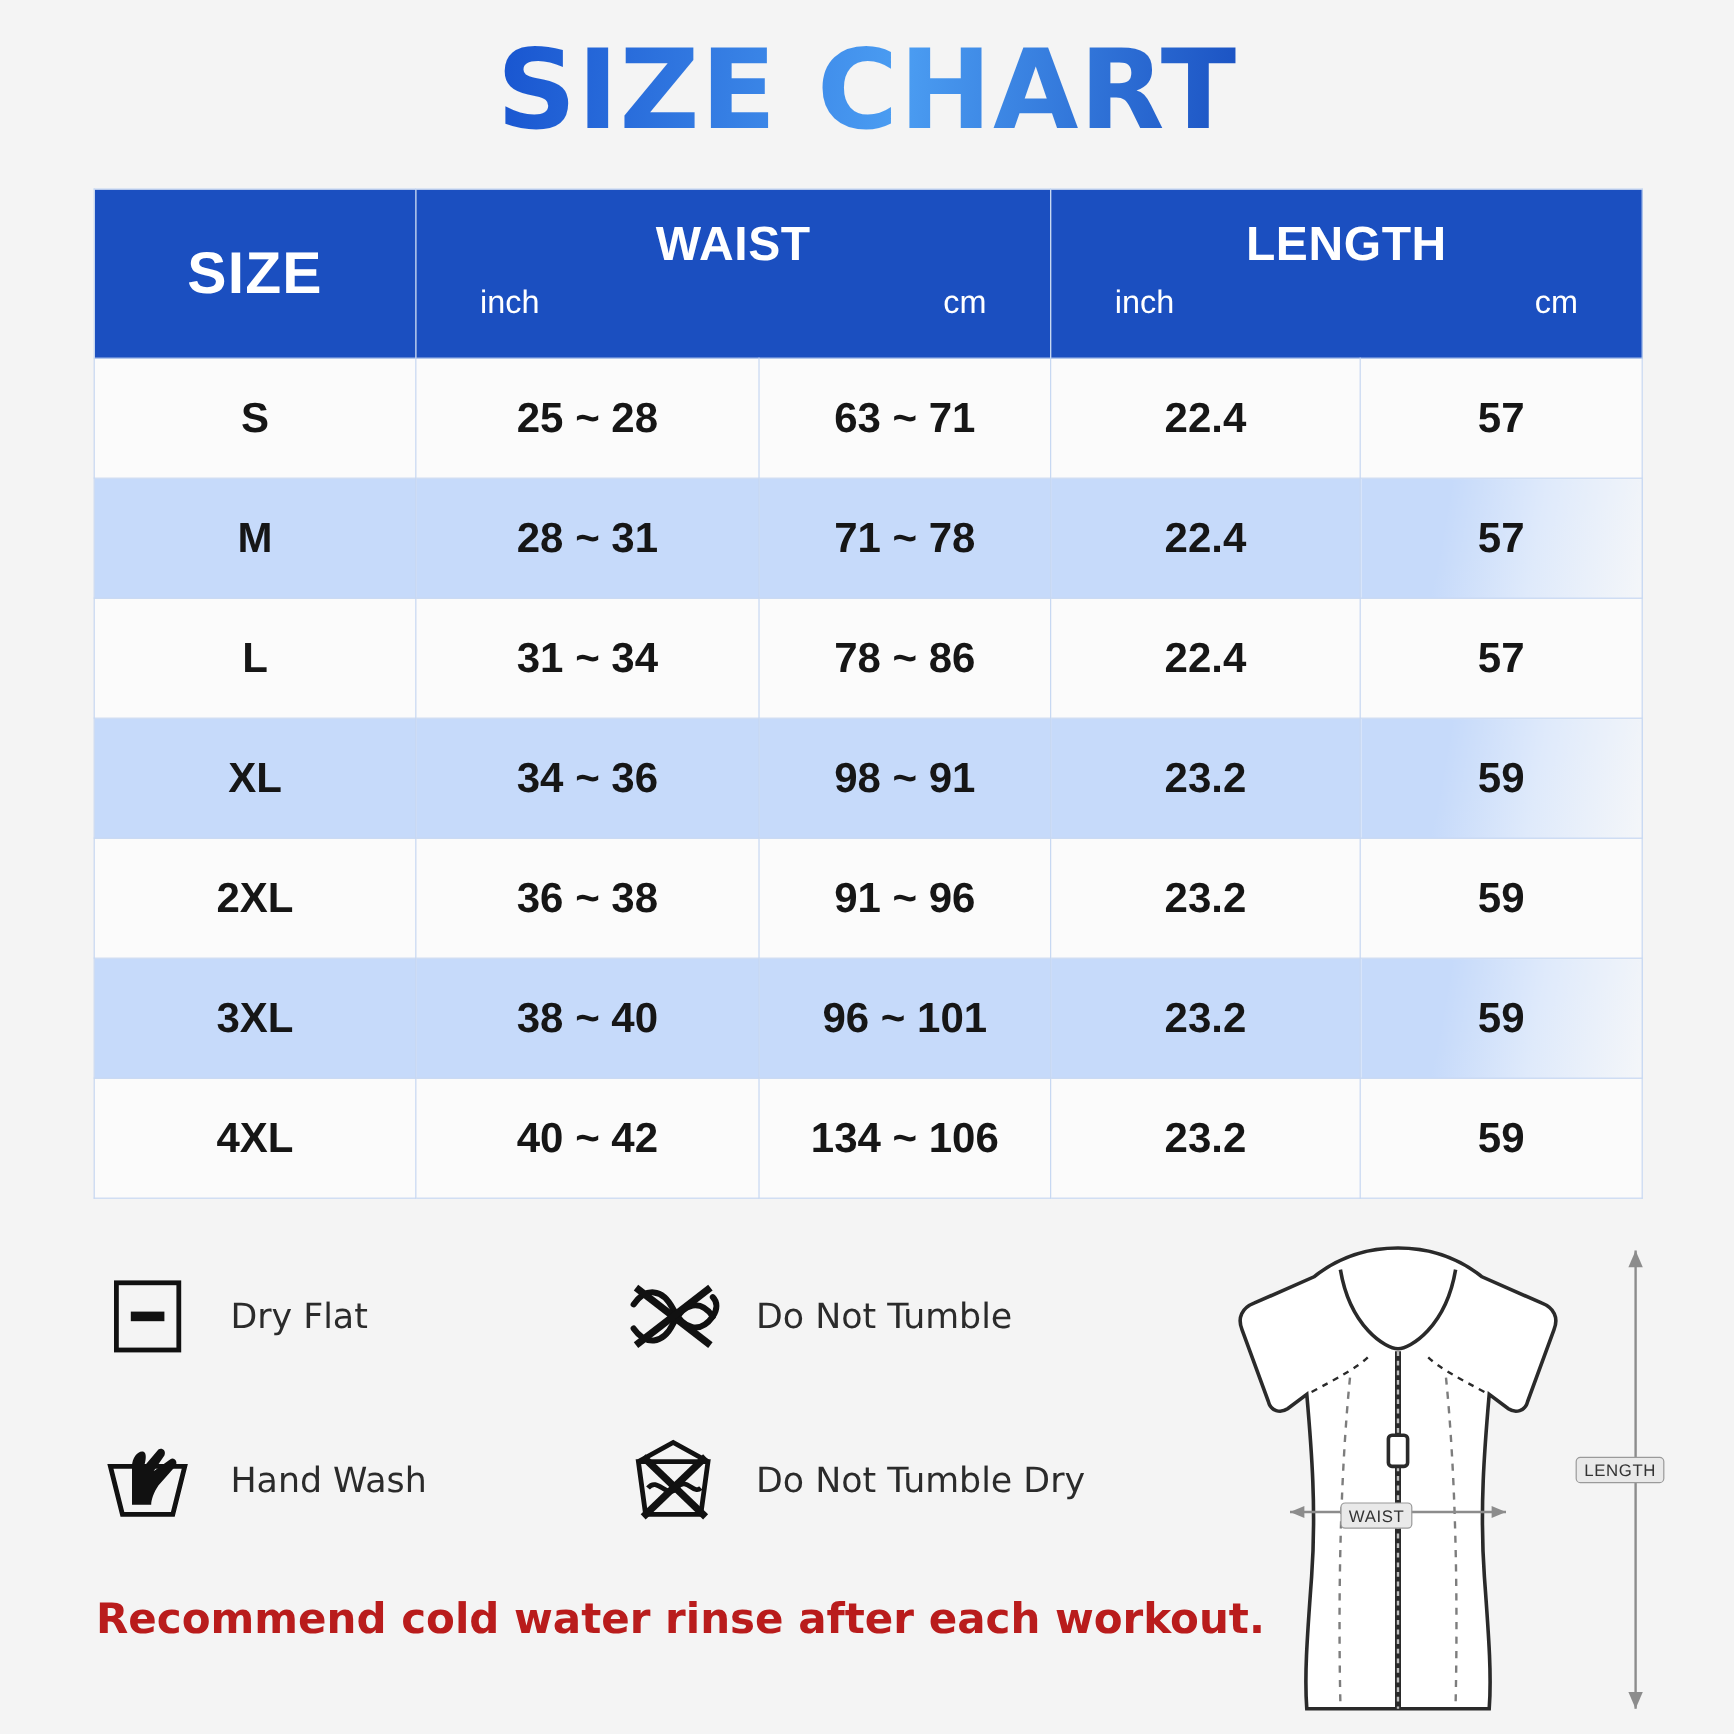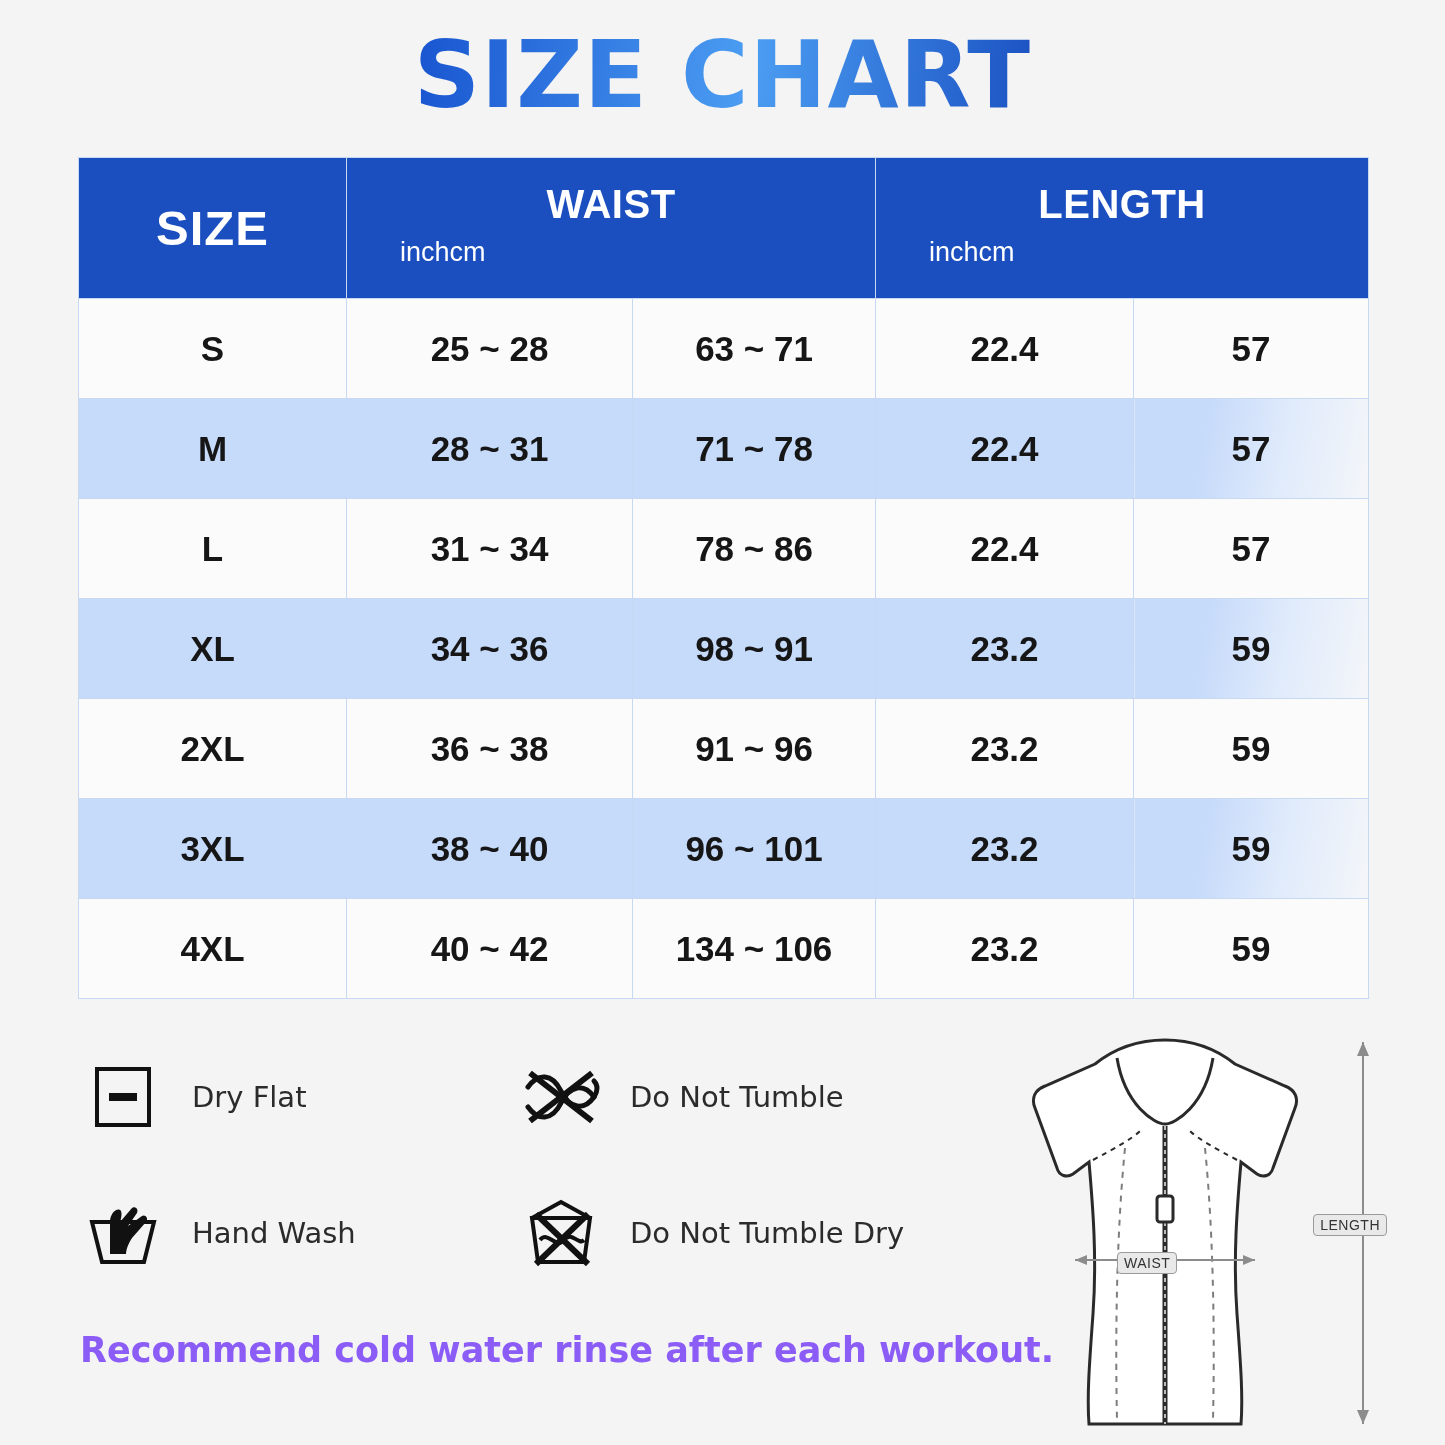--- a/index.html
+++ b/index.html
@@ -59,21 +59,21 @@
     letter-spacing: 1px;
   }
   .grp-title {
     font-size: 40px;
     font-weight: bold;
     letter-spacing: 0.5px;
     margin-top: -6px;
   }
   .grp-units {
     display: flex;
-    justify-content: flex-start;
+    justify-content: space-between;
     padding: 10px 52px 0 52px;
     font-size: 27px;
     font-weight: normal;
   }
   tbody td {
     height: 97px;
     text-align: center;
     font-size: 35px;
     font-weight: bold;
     color: #161616;
@@ -118,21 +118,21 @@
     margin-left: 26px;
     font-family: "DejaVu Sans", sans-serif;
   }
 
   .recommend {
     position: absolute;
     left: 80px;
     top: 1330px;
     font-size: 35px;
     font-weight: bold;
-    color: #8b5cf6;
+    color: #b91c1c;
     font-family: "DejaVu Sans", sans-serif;
   }
 
   
   .garment {
     position: absolute;
     right: 50px;
     top: 1028px;
     width: 430px;
     height: 410px;

